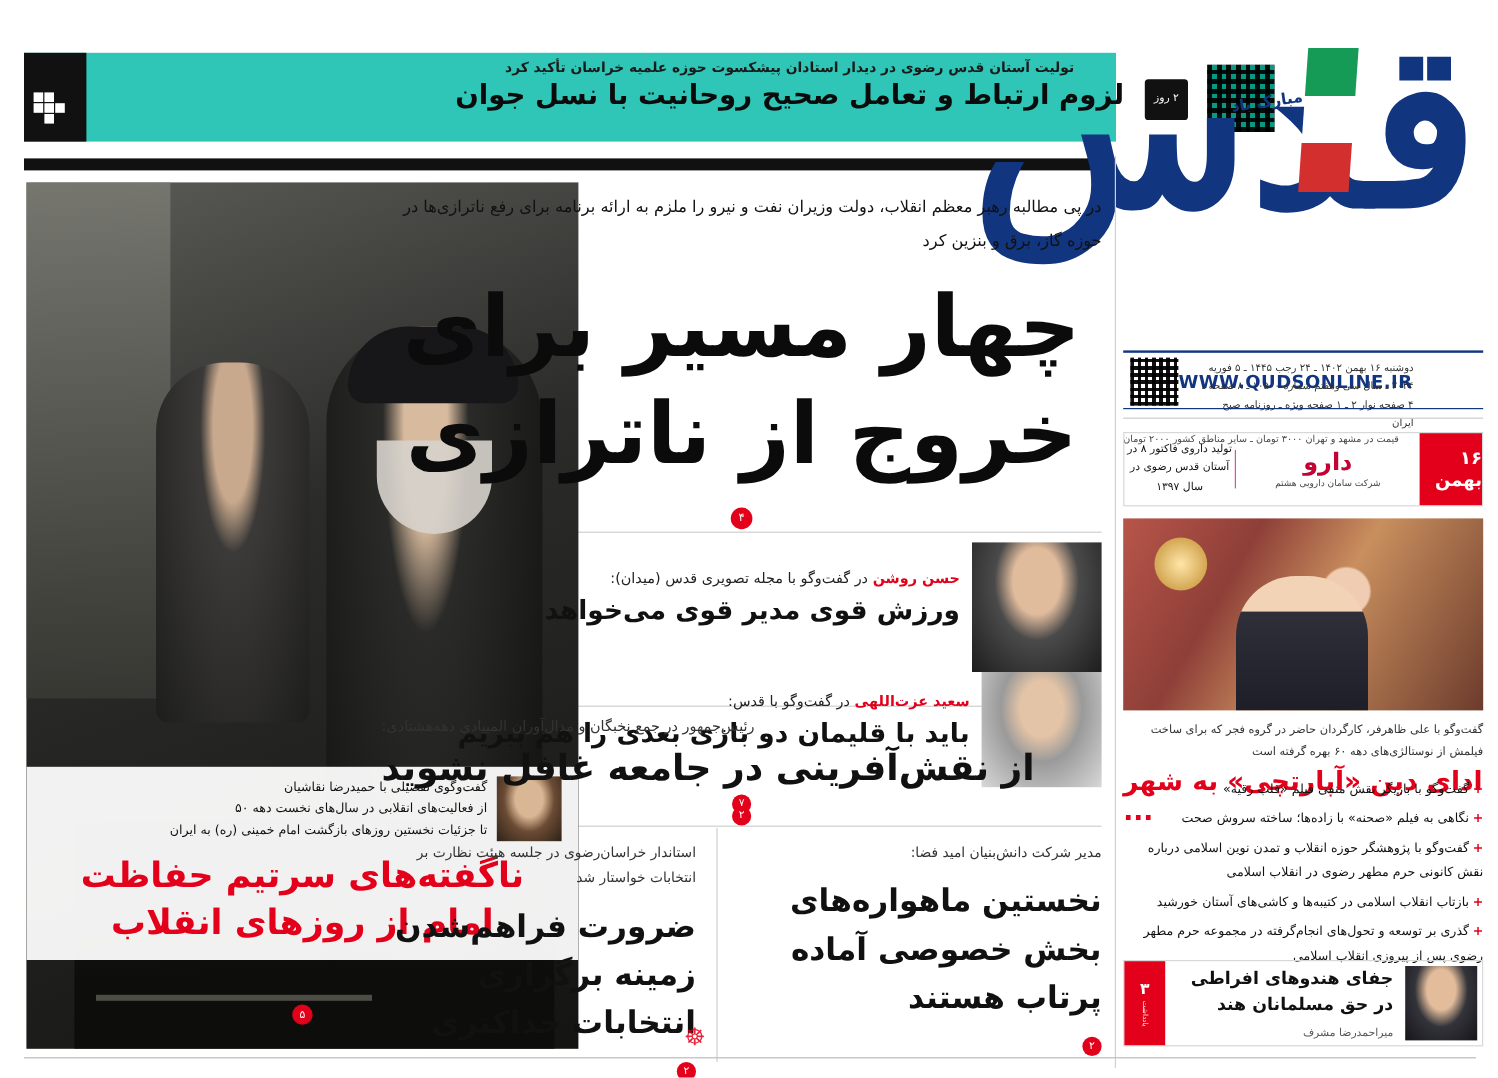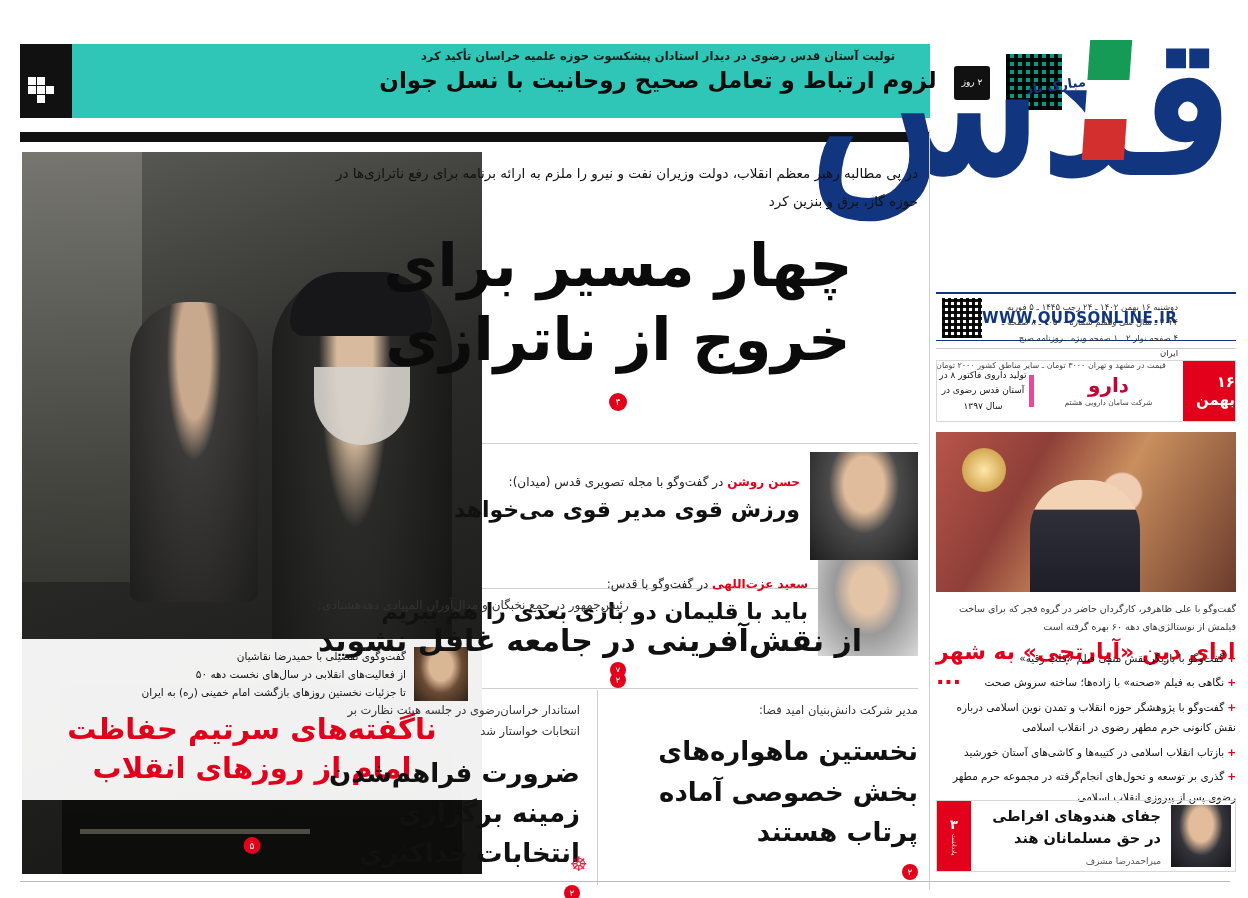--- a/index.html
+++ b/index.html
@@ -106,21 +106,21 @@
     position: absolute; top: 360px; right: 12px; width: 300px; height: 62px;
     border: 1px solid #d8d8d8; display: flex; direction: rtl; align-items: center;
   }
   .ad-num {
     width: 52px; height: 100%; background: #e2001a; color: #fff;
     display: flex; align-items: center; justify-content: center;
     font-size: 15px; font-weight: bold;
   }
   .ad-mid {
     flex: 1; display: flex; flex-direction: column; align-items: center; justify-content: center;
-    border-left: 5px solid #ec4899; color: #1d3f8a;
+    border-left: 1px solid #ec4899; color: #1d3f8a;
   }
   .ad-logo { font-size: 20px; font-weight: bold; color: #c40233; line-height: 1; }
   .ad-logo-sub { font-size: 7.5px; color: #444; margin-top: 3px; }
   .ad-right {
     width: 92px; font-size: 9px; color: #111; text-align: center; line-height: 1.7; padding: 2px;
   }
 
   
   .vline-right { position: absolute; top: 130px; right: 318px; width: 1px; height: 760px; background: #cfcfcf; }
   .vline-mid { position: absolute; top: 690px; right: 650px; width: 1px; height: 195px; background: #cfcfcf; }
@@ -181,21 +181,21 @@
     width: 17px; height: 17px; border-radius: 50%; background: #e2001a; color: #fff;
     font-size: 9px; display: flex; align-items: center; justify-content: center;
   }
 
   
   .lead-wrap { position: absolute; top: 160px; right: 330px; width: 600px; direction: rtl; }
   .lead-kicker {
     font-size: 13.5px; line-height: 2.05; color: #111; text-align: right; margin-bottom: 14px;
   }
   .lead-title {
-    font-size: 59px; font-weight: bold; color: #0b0b0b; line-height: 1.25;
+    font-size: 71px; font-weight: bold; color: #0b0b0b; line-height: 1.25;
     text-align: center; letter-spacing: -1.5px;
   }
   .lead-page {
     margin: 16px auto 0; width: 18px; height: 18px; border-radius: 50%;
     background: #e2001a; color: #fff; font-size: 9.5px;
     display: flex; align-items: center; justify-content: center;
   }
 
   
   .iv { position: absolute; top: 452px; right: 330px; width: 600px; direction: rtl; }

